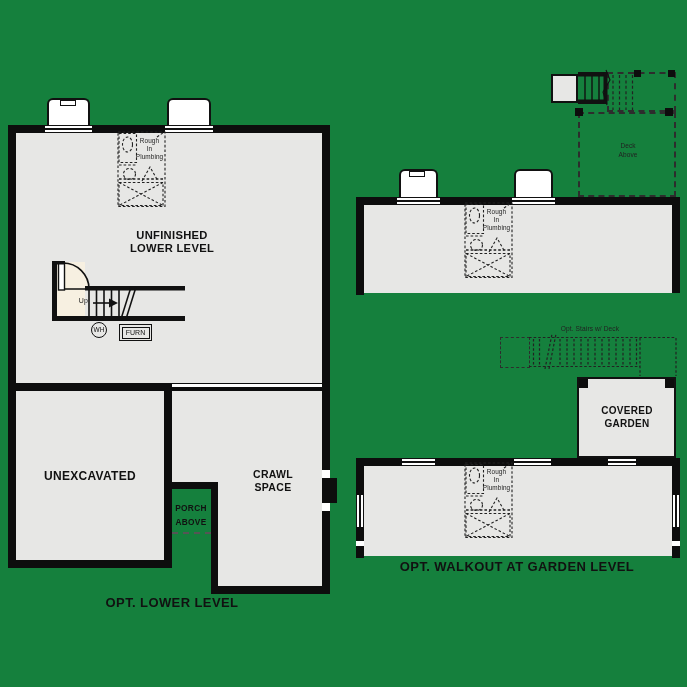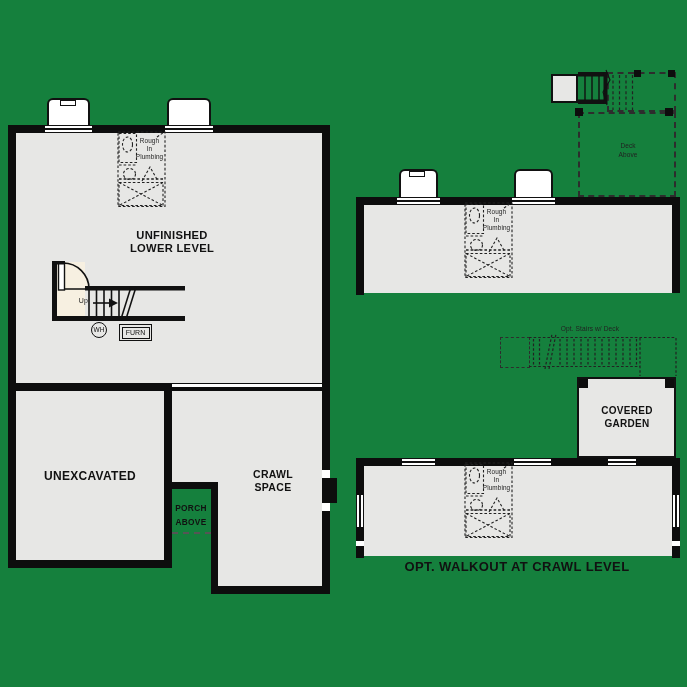--- a/index.html
+++ b/index.html
@@ -180,28 +180,29 @@
 LOWER LEVEL</div>
   <div class="lbl tiny" style="left:72px;top:297px;width:16px;font-size:7px;text-align:right;">Up</div>
   <div class="lbl tiny" style="left:133px;top:137px;width:33px;">Rough
 In
 Plumbing</div>
   <div class="lbl roomlbl" style="left:25px;top:469px;width:130px;font-size:12px;">UNEXCAVATED</div>
   <div class="lbl roomlbl" style="left:225px;top:468px;width:96px;font-size:10.5px;line-height:13px;">CRAWL
 SPACE</div>
   <div class="lbl roomlbl" style="left:169px;top:501px;width:44px;font-size:8.3px;line-height:14px;">PORCH
 ABOVE</div>
+  <div class="lbl title" style="left:62px;top:595px;width:220px;">OPT. LOWER LEVEL</div>
 
   <div class="lbl tiny" style="left:600px;top:142px;width:56px;font-size:6.5px;line-height:8.5px;">Deck
 Above</div>
   <div class="lbl tiny" style="left:480px;top:208px;width:33px;">Rough
 In
 Plumbing</div>
 
   <div class="lbl tiny" style="left:528px;top:325px;width:124px;font-size:6.6px;">Opt. Stairs w/ Deck</div>
   <div class="lbl roomlbl" style="left:587px;top:405px;width:80px;font-size:10px;line-height:12.5px;">COVERED
 GARDEN</div>
   <div class="lbl tiny" style="left:480px;top:468px;width:33px;">Rough
 In
 Plumbing</div>
-  <div class="lbl title" style="left:352px;top:559px;width:330px;">OPT. WALKOUT AT CRAWL LEVEL</div>
+  <div class="lbl title" style="left:352px;top:559px;width:330px;">OPT. WALKOUT AT GARDEN LEVEL</div>
 
 </div>
 
 </body></html>

